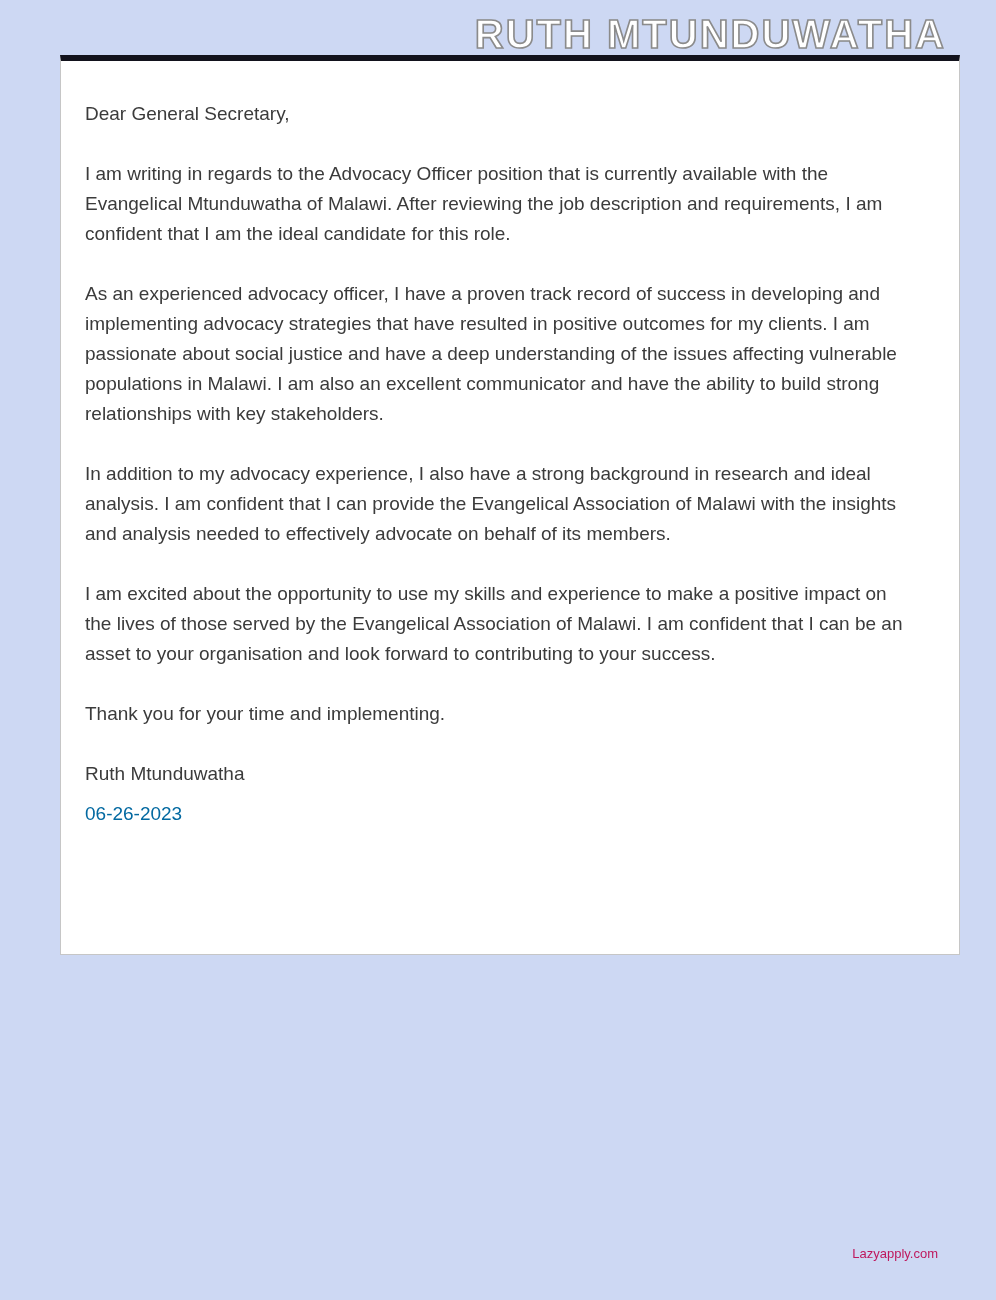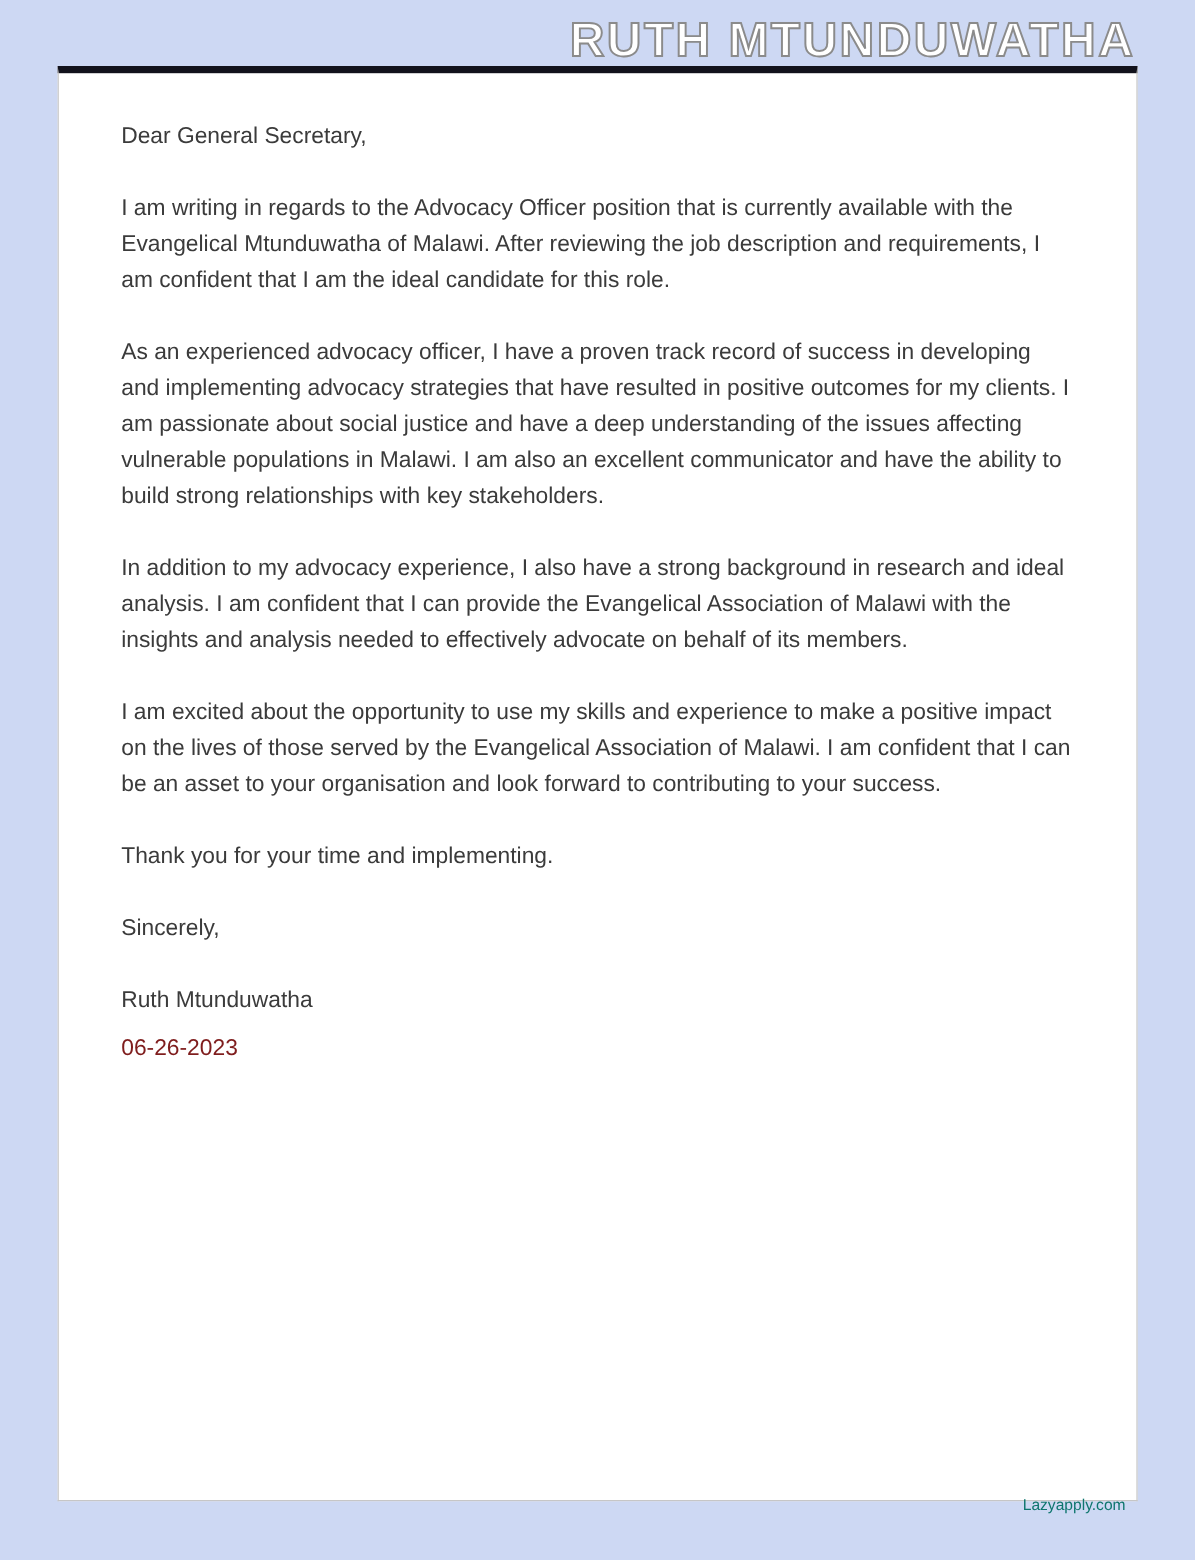--- a/index.html
+++ b/index.html
@@ -29,55 +29,55 @@
     color: #ffffff;
     -webkit-text-stroke: 1.6px #8b8b8b;
     text-shadow:
       0 0 1px #9a9a9a;
     white-space: nowrap;
   }
 
   
   .letter-page {
     position: absolute;
-    left: 48px;
+    left: 60px;
     top: 55px;
     width: 900px;
-    height: 1196px;
+    height: 900px;
     background: #ffffff;
     border: 1px solid #c6c6c6;
     border-top: 6px solid #12121c;
-    padding: 38px 52px 20px 52px;
+    padding: 38px 52px 20px 24px;
   }
 
   .letter-body {
     color: #3b3b3b;
     font-size: 19px;
     line-height: 30px;
   }
 
   .letter-body p {
     margin: 0 0 30px 0;
   }
 
   .letter-body p.salutation { margin-bottom: 30px; }
   .letter-body p.signature  { margin-bottom: 10px; }
 
   .letter-date {
-    color: #7f1d1d;
+    color: #0369a1;
     font-size: 19px;
     line-height: 30px;
   }
 
   .footer-brand {
     position: absolute;
     right: 58px;
     top: 1246px;
     font-size: 13px;
-    color: #0f766e;
+    color: #be185d;
     text-decoration: none;
     cursor: pointer;
   }
 </style>
 </head>
 <body>
 
 <div class="canvas">
 
   <div class="header-name">RUTH MTUNDUWATHA</div>
@@ -90,21 +90,20 @@
       <p>I am writing in regards to the Advocacy Officer position that is currently available with the Evangelical Mtunduwatha of Malawi. After reviewing the job description and requirements, I am confident that I am the ideal candidate for this role.</p>
 
       <p>As an experienced advocacy officer, I have a proven track record of success in developing and implementing advocacy strategies that have resulted in positive outcomes for my clients. I am passionate about social justice and have a deep understanding of the issues affecting vulnerable populations in Malawi. I am also an excellent communicator and have the ability to build strong relationships with key stakeholders.</p>
 
       <p>In addition to my advocacy experience, I also have a strong background in research and ideal analysis. I am confident that I can provide the Evangelical Association of Malawi with the insights and analysis needed to effectively advocate on behalf of its members.</p>
 
       <p>I am excited about the opportunity to use my skills and experience to make a positive impact on the lives of those served by the Evangelical Association of Malawi. I am confident that I can be an asset to your organisation and look forward to contributing to your success.</p>
 
       <p>Thank you for your time and implementing.</p>
 
-      <p class="closing">Sincerely,</p>
 
       <p class="signature">Ruth Mtunduwatha</p>
 
       <p class="letter-date">06-26-2023</p>
 
     </div>
   </div>
 
   <a class="footer-brand">Lazyapply.com</a>
 

